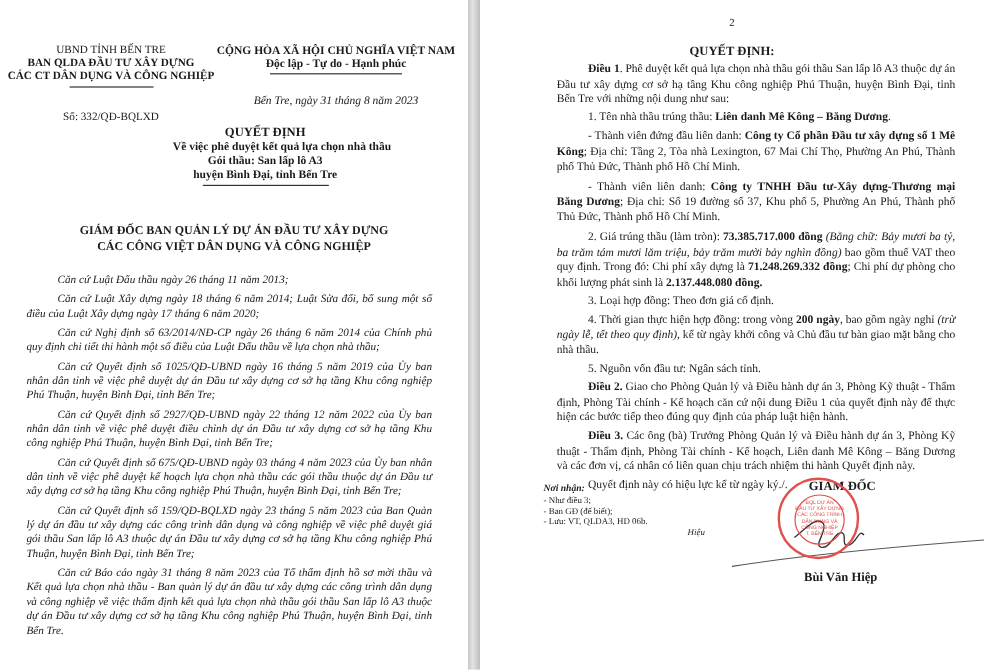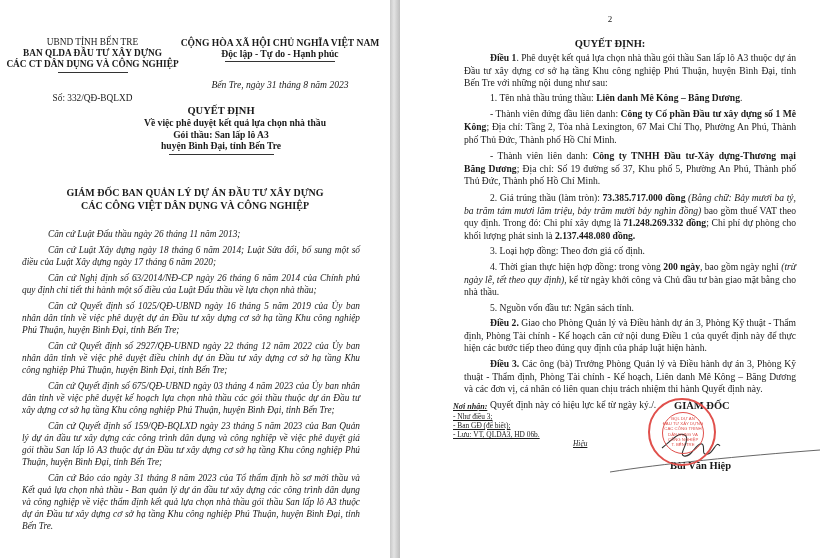--- a/index.html
+++ b/index.html
@@ -81,36 +81,36 @@
     <div class="rp" style="margin-top:4px;"><span class="ind"></span><span>- Thành viên liên danh: </span><b>Công ty TNHH Đầu tư-Xây dựng-Thương mại Băng Dương</b><span>; Địa chỉ: Số 19 đường số 37, Khu phố 5, Phường An Phú, Thành phố Thủ Đức, Thành phố Hồ Chí Minh.</span></div>
     <div class="rp" style="margin-top:4px;"><span class="ind"></span><span>2. Giá trúng thầu (làm tròn): </span><b>73.385.717.000 đồng</b><i> (Bằng chữ: Bảy mươi ba tỷ, ba trăm tám mươi lăm triệu, bảy trăm mười bảy nghìn đồng)</i><span> bao gồm thuế VAT theo quy định. Trong đó: Chi phí xây dựng là </span><b>71.248.269.332 đồng</b><span>; Chi phí dự phòng cho khối lượng phát sinh là </span><b>2.137.448.080 đồng.</b></div>
     <div class="rp" style="margin-top:3px;"><span class="ind"></span><span>3. Loại hợp đồng: Theo đơn giá cố định.</span></div>
     <div class="rp" style="margin-top:3px;"><span class="ind"></span><span>4. Thời gian thực hiện hợp đồng: trong vòng </span><b>200 ngày</b><span>, bao gồm ngày nghỉ </span><i>(trừ ngày lễ, tết theo quy định)</i><span>, kể từ ngày khởi công và Chủ đầu tư bàn giao mặt bằng cho nhà thầu.</span></div>
     <div class="rp" style="margin-top:3px;"><span class="ind"></span><span>5. Nguồn vốn đầu tư: Ngân sách tỉnh.</span></div>
     <div class="rp" style="margin-top:3px;"><span class="ind"></span><b>Điều 2.</b><span> Giao cho Phòng Quản lý và Điều hành dự án 3, Phòng Kỹ thuật - Thẩm định, Phòng Tài chính - Kế hoạch căn cứ nội dung Điều 1 của quyết định này để thực hiện các bước tiếp theo đúng quy định của pháp luật hiện hành.</span></div>
     <div class="rp" style="margin-top:3px;"><span class="ind"></span><b>Điều 3.</b><span> Các ông (bà) Trưởng Phòng Quản lý và Điều hành dự án 3, Phòng Kỹ thuật - Thẩm định, Phòng Tài chính - Kế hoạch, Liên danh Mê Kông – Băng Dương và các đơn vị, cá nhân có liên quan chịu trách nhiệm thi hành Quyết định này.</span></div>
     <div class="rp" style="margin-top:3px;"><span class="ind"></span><span>Quyết định này có hiệu lực kể từ ngày ký./.</span></div>
   </div>
 
-  <div class="abs" style="left:53px; top:402px; width:140px;text-decoration:underline;">
+  <div class="abs" style="left:53px; top:402px; width:140px;">
     <div class="b i" style="font-size:8px; line-height:10px;">Nơi nhận:</div>
     <div class="small">- Như điều 3;</div>
     <div class="small">- Ban GĐ (để biết);</div>
     <div class="small">- Lưu: VT, QLDA3, HD 06b.</div>
     <div class="small i" style="margin-left:120px;">Hiệu</div>
   </div>
 
   <div class="abs b" style="left:274px; top:400px; font-size:10.5px;">GIÁM ĐỐC</div>
 
   <svg class="abs" style="left:200px; top:420px;" width="220" height="60">
     <path d="M62 28 C72 20 80 10 86 16 C90 22 78 34 84 36 C92 38 96 22 102 24 C106 26 100 36 108 34 C114 32 116 20 120 26" fill="none" stroke="#333" stroke-width="1.1"></path>
     <path d="M10 52 C60 44 140 36 220 30" fill="none" stroke="#555" stroke-width="0.9"></path>
   </svg>
 
-  <div class="abs b" style="left:270px; top:460px; font-size:10.5px;">Bùi Văn Hiệp</div>
+  <div class="abs b" style="left:270px; top:476px; font-size:10.5px;">Bùi Văn Hiệp</div>
 </div>
 
 <div class="stamp">
   <div class="stamp-inner"></div>
   <div class="stamp-text">
     <div>BQL DỰ ÁN</div>
     <div>ĐẦU TƯ XÂY DỰNG</div>
     <div>CÁC CÔNG TRÌNH</div>
     <div>DÂN DỤNG VÀ</div>
     <div>CÔNG NGHIỆP</div>

